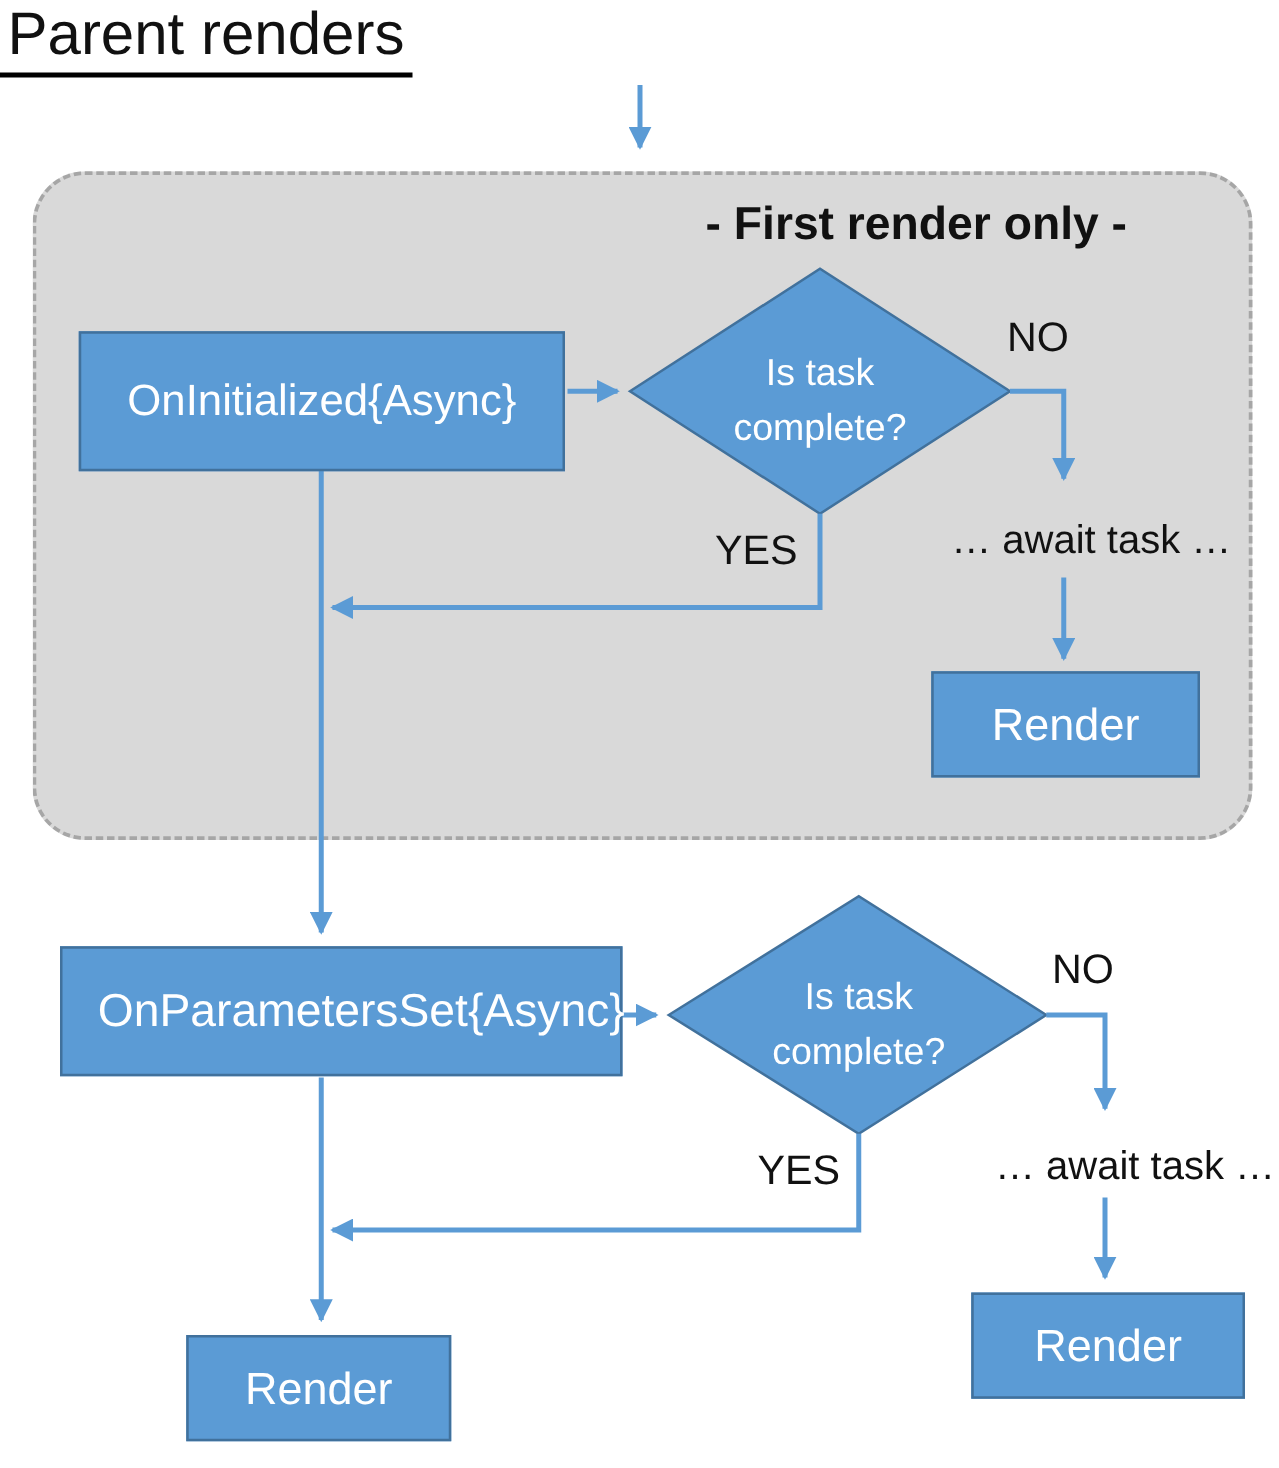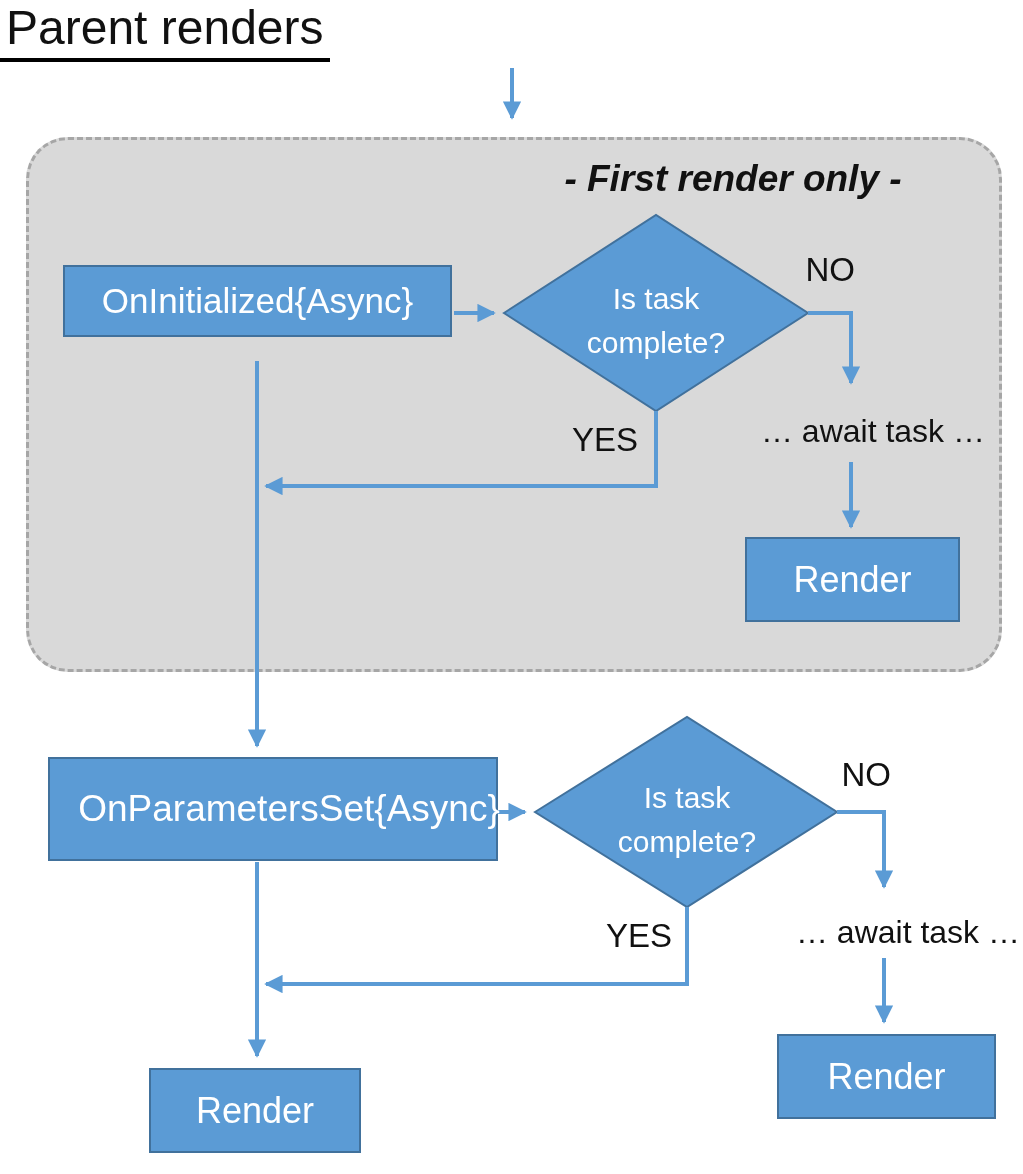--- a/index.html
+++ b/index.html
@@ -54,28 +54,28 @@
   .title-text{
     display:inline-block;
     font-size:48px;
     color:var(--text-dark,#111);
     border-bottom:4px solid #000;
     padding:0 6px 3px 6px;
     line-height:1.1;
   }
   .group-label{
     position:absolute;left:500px;top:158px;width:466px;
-    font-size:37px;font-weight:bold;font-style:italic;
+    font-size:37px;font-weight:bold;
     color:var(--text-dark,#111);text-align:center;
   }
   .decision-text{
     position:absolute;color:var(--text-light,#fff);
     font-size:30px;line-height:1.45;text-align:center;
   }
-  .box-lifecycle1{left:63px;top:265px;width:389px;height:72px;font-size:35px;}
+  .box-lifecycle1{left:63px;top:265px;width:389px;height:112px;font-size:35px;}
   .box-lifecycle2{left:48px;top:757px;width:450px;height:104px;font-size:37px;padding-left:32px;}
   .box-render{font-size:36px;text-align:center;}
   .render-a{left:745px;top:537px;width:215px;height:85px;}
   .render-b{left:149px;top:1068px;width:212px;height:85px;}
   .render-c{left:777px;top:1034px;width:219px;height:85px;}
   .no1{left:795px;top:251px;width:60px;font-size:33px;}
   .yes1{left:558px;top:421px;width:80px;font-size:33px;}
   .await1{left:735px;top:413px;width:250px;font-size:32px;}
   .no2{left:825px;top:756px;width:66px;font-size:33px;}
   .yes2{left:588px;top:917px;width:84px;font-size:33px;}

